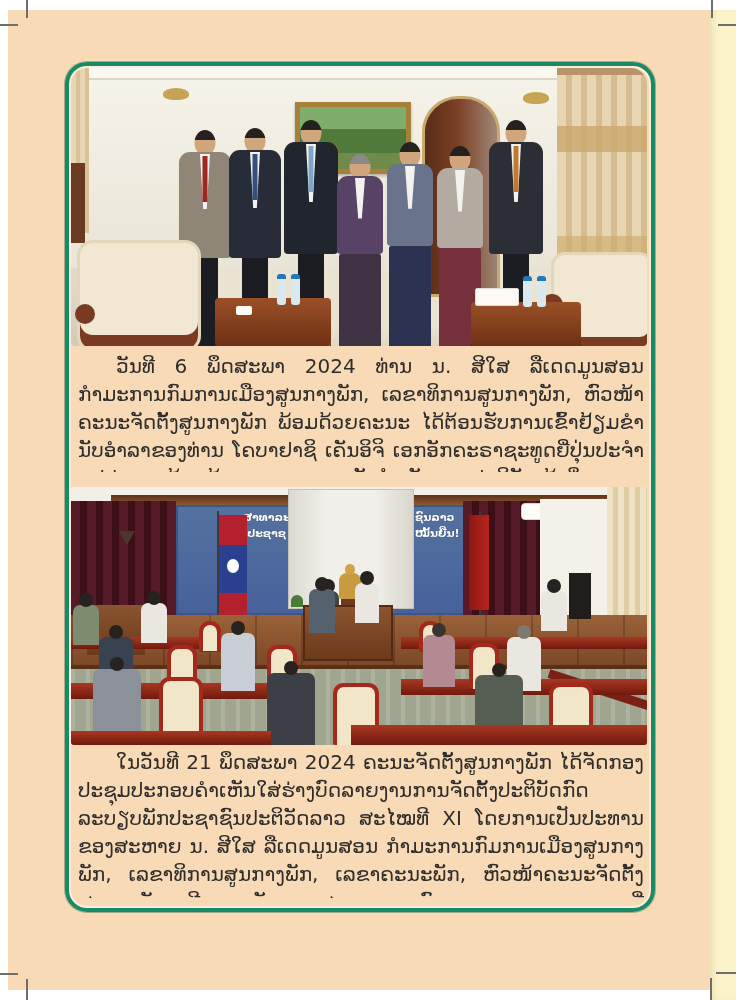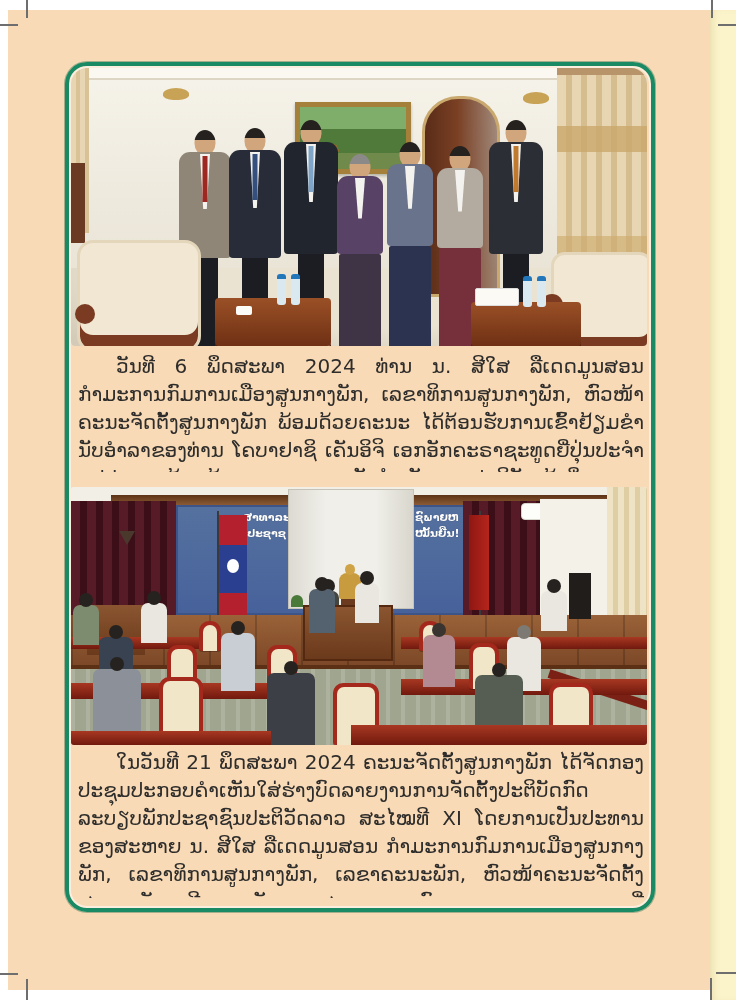--- a/index.html
+++ b/index.html
@@ -152,21 +152,21 @@
   </div>
 
   <div class="abs para" id="para1">ວັນທີ 6 ພຶດສະພາ 2024 ທ່ານ ນ. ສີໃສ ລືເດດມູນສອນ ກຳມະການກົມການເມືອງສູນກາງພັກ, ເລຂາທິການສູນກາງພັກ, ຫົວໜ້າຄະນະຈັດຕັ້ງສູນກາງພັກ ພ້ອມດ້ວຍຄະນະ ໄດ້ຕ້ອນຮັບການເຂົ້າຢ້ຽມຂຳນັບອຳລາຂອງທ່ານ ໂຄບາຢາຊິ ເຄັນອິຈິ ເອກອັກຄະຣາຊະທູດຍີ່ປຸ່ນປະຈຳ ສປປ ລາວ ພ້ອມດ້ວຍຄະນະ, ພາຍຫຼັງສຳເລັດການປະຕິບັດໜ້າທີ່ການທູດ ຢູ່ ສປປ ລາວ.</div>
 
   <div class="abs photo" id="photo2" title="Conference hall with blue backdrop, white projection screen, golden bust, podium, Lao flag and red flag, dark red curtains, and participants seated at dark-red wooden desks with cream chairs.">
     <div class="abs wall"></div>
     <div class="abs cornice"></div>
 
     <div class="abs" style="left:105px;top:18px;width:287px;height:106px;background:linear-gradient(180deg,#55719f,#47629b);border:2px solid #3d5488;"></div>
     <span class="slogan" style="left:172px;top:24px;">ສາທາລະ</span>
-    <span class="slogan" style="left:344px;top:24px;">ຊົພາຍຫ</span>
+    <span class="slogan" style="left:344px;top:24px;">ຊົນລາວ</span>
     <span class="slogan" style="left:158px;top:40px;">ພັກປະຊາຊ</span>
     <span class="slogan" style="left:344px;top:40px;">ໝັ້ນຍືນ!</span>
     <div class="abs" style="left:217px;top:2px;width:124px;height:118px;background:linear-gradient(90deg,#dcdad2,#f0efe9 30% 70%,#d8d6cc);border:1px solid #c5c2b8;"></div>
 
     <div class="abs curt2" style="left:0;top:14px;width:105px;height:118px;"></div>
     <div class="abs curt2" style="left:392px;top:14px;width:77px;height:118px;"></div>
 
     <div class="abs" style="left:146px;top:24px;width:2px;height:190px;background:#3a3a3a;"></div>
     <div class="abs" style="left:148px;top:28px;width:28px;height:108px;background:linear-gradient(180deg,#b5202f 0 28%,#2a3f8f 28% 72%,#b5202f 72%);">
       <div class="abs" style="left:8px;top:44px;width:12px;height:14px;background:#fff;border-radius:50%;"></div>

